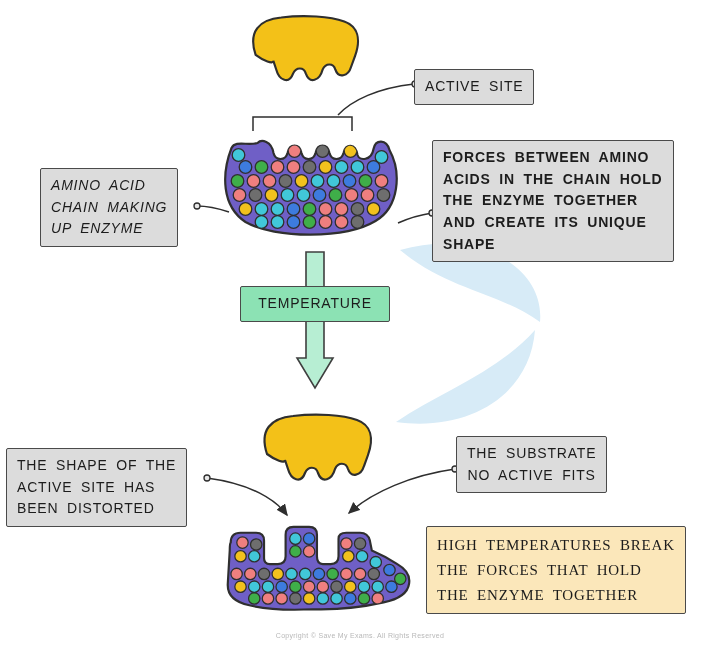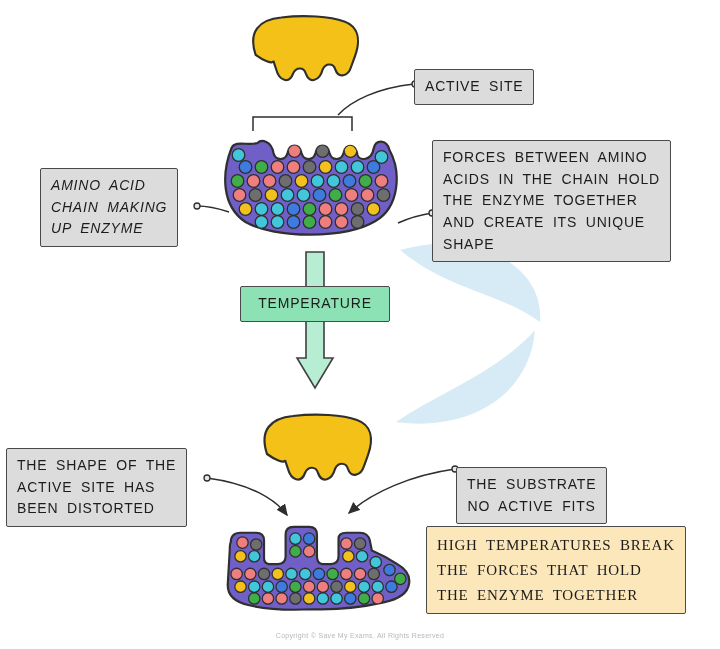--- a/index.html
+++ b/index.html
@@ -23,24 +23,24 @@
 
   .label-box {
     position:absolute; z-index:3;
     background:#dcdcdc; border:1.6px solid #4a4a4a; border-radius:2px;
     padding:6px 10px; color:#1c1c1c;
     font-size:14px; letter-spacing:0.8px; word-spacing:4px; line-height:1.55;
     white-space:nowrap;
   }
   #box-active     { left:414px; top:69px;  }
   #box-amino      { left:40px;  top:168px;font-style:italic; }
-  #box-forces     { left:432px; top:140px; }
+  #box-forces     { left:432px; top:140px;font-weight:bold; }
   #box-increase   { left:240px; top:286px; background:#8ce2b4; text-align:center; width:150px; }
   #box-distorted  { left:6px;   top:440px;margin-top:8px; }
-  #box-substrate  { left:456px; top:467px; text-align:center; }
+  #box-substrate  { left:456px; top:436px; text-align:center; }
   #box-hightemp   { left:426px; top:526px; background:#fbe7ba; font-size:15px; line-height:1.65;font-family:Liberation Serif, serif; }
 
   #substrate-top    { left:232px; top:10px;  width:128px; height:80px; }
   #enzyme-top       { left:217px; top:112px; width:186px; height:130px; }
   #substrate-bottom { left:243px; top:405px; width:130px; height:88px; }
   #enzyme-bottom    { left:217px; top:517px; width:196px; height:108px; }
 
   .copyright {
     position:absolute; z-index:3; left:0; top:632px; width:720px;
     text-align:center; font-size:7px; color:#b8b8b8; letter-spacing:0.3px;

